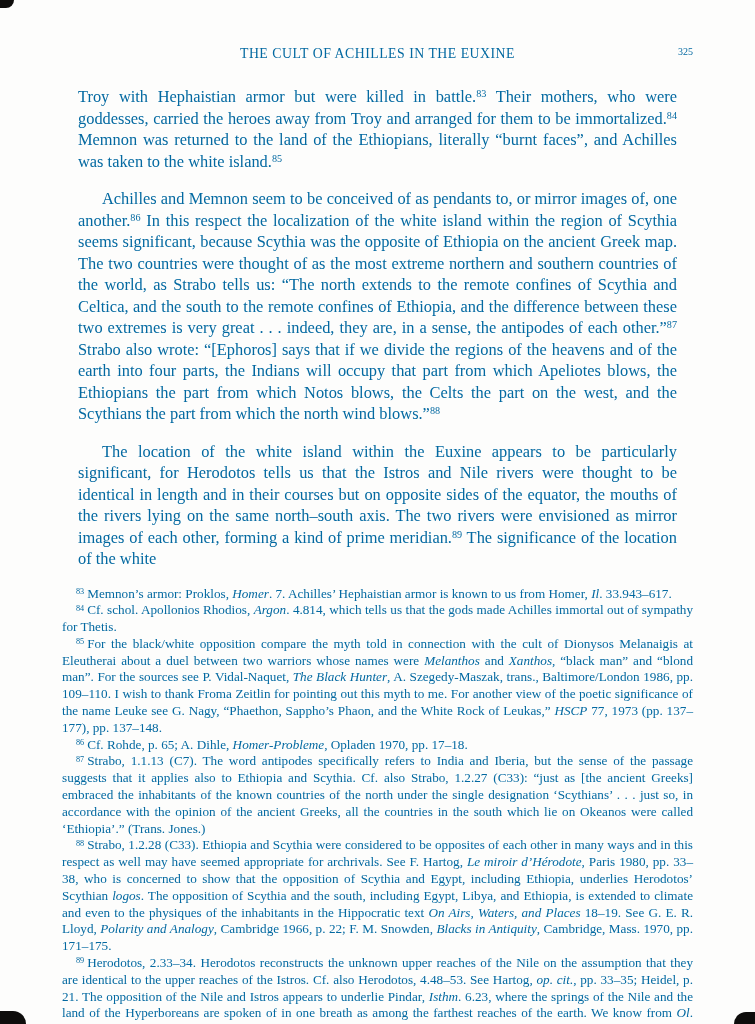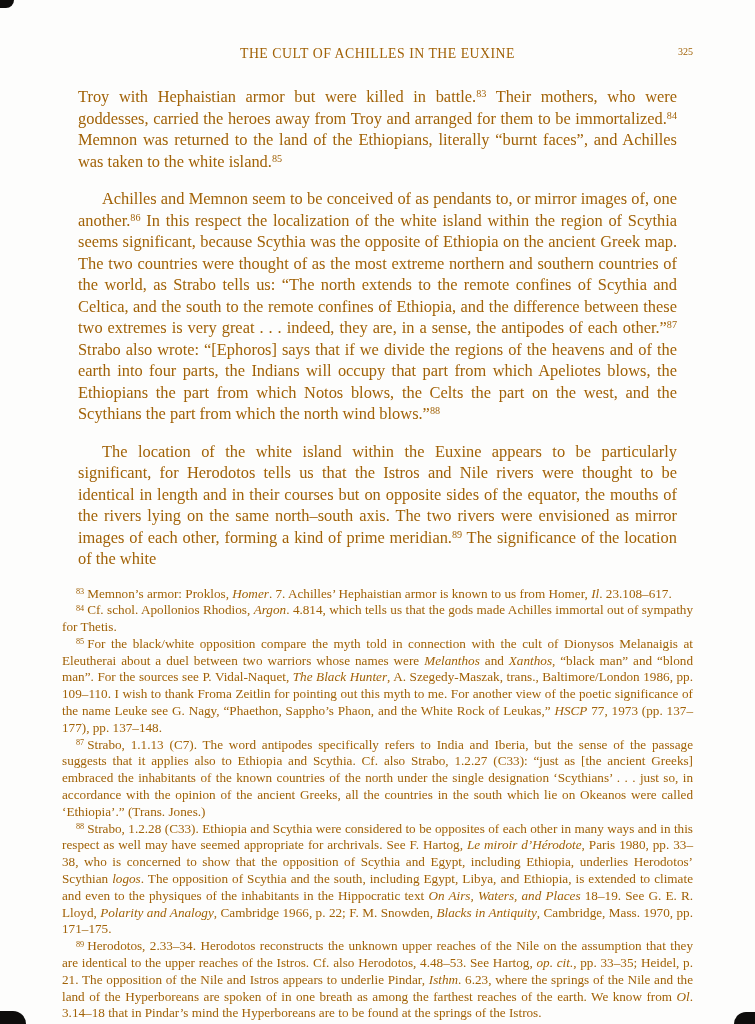--- a/index.html
+++ b/index.html
@@ -1,21 +1,21 @@
 <!DOCTYPE html>
 <html><head>
 <meta charset="utf-8">
 <style>
   html, body { margin: 0; padding: 0; background: #ffffff; }
   .page {
     position: relative;
     width: 755px;
     height: 1024px;
     background: #fdfdfc;
-    color: #a16207;
+    color: #0369a1;
     font-family: "Liberation Serif", "DejaVu Serif", serif;
     overflow: hidden;
     box-sizing: border-box;
   }
   .content {
     position: absolute;
     left: 62px;
     top: 46px;
     width: 631px;
   }
@@ -82,21 +82,22 @@
       <span class="page-number">325</span>
     </div>
 
     <div class="body-text" id="body-text">
         <p><span>Troy with Hephaistian armor but were killed in battle.</span><sup class="s">83</sup><span> Their mothers, who were goddesses, carried the heroes away from Troy and arranged for them to be immortalized.</span><sup class="s">84</sup><span> Memnon was returned to the land of the Ethiopians, literally “burnt faces”, and Achilles was taken to the white island.</span><sup class="s">85</sup></p>
         <p class="indent"><span>Achilles and Memnon seem to be conceived of as pendants to, or mirror images of, one another.</span><sup class="s">86</sup><span> In this respect the localization of the white island within the region of Scythia seems significant, because Scythia was the opposite of Ethiopia on the ancient Greek map. The two countries were thought of as the most extreme northern and southern countries of the world, as Strabo tells us: “The north extends to the remote confines of Scythia and Celtica, and the south to the remote confines of Ethiopia, and the difference between these two extremes is very great . . . indeed, they are, in a sense, the antipodes of each other.”</span><sup class="s">87</sup><span> Strabo also wrote: “[Ephoros] says that if we divide the regions of the heavens and of the earth into four parts, the Indians will occupy that part from which Apeliotes blows, the Ethiopians the part from which Notos blows, the Celts the part on the west, and the Scythians the part from which the north wind blows.”</span><sup class="s">88</sup></p>
         <p class="indent"><span>The location of the white island within the Euxine appears to be particularly significant, for Herodotos tells us that the Istros and Nile rivers were thought to be identical in length and in their courses but on opposite sides of the equator, the mouths of the rivers lying on the same north–south axis. The two rivers were envisioned as mirror images of each other, forming a kind of prime meridian.</span><sup class="s">89</sup><span> The significance of the location of the white</span></p>
       </div>
 
     <div class="footnotes" id="footnotes">
-        <p><sup class="s fn-marker">83</sup><span>Memnon’s armor: Proklos, </span><em>Homer</em><span>. 7. Achilles’ Hephaistian armor is known to us from Homer, </span><em>Il</em><span>. 23.108–617.</span></p>
+        <p><sup class="s fn-marker">83</sup><span>Memnon’s armor: Proklos, </span><em>Homer</em><span>. 7. Achilles’ Hephaistian armor is known to us from Homer, </span><em>Il</em><span>. 33.943–617.</span></p>
         <p><sup class="s fn-marker">84</sup><span>Cf. schol. Apollonios Rhodios, </span><em>Argon</em><span>. 4.814, which tells us that the gods made Achilles immortal out of sympathy for Thetis.</span></p>
         <p><sup class="s fn-marker">85</sup><span>For the black/white opposition compare the myth told in connection with the cult of Dionysos Melanaigis at Eleutherai about a duel between two warriors whose names were </span><em>Melanthos</em><span> and </span><em>Xanthos</em><span>, “black man” and “blond man”. For the sources see P. Vidal-Naquet, </span><em>The Black Hunter</em><span>, A. Szegedy-Maszak, trans., Baltimore/London 1986, pp. 109–110. I wish to thank Froma Zeitlin for pointing out this myth to me. For another view of the poetic significance of the name Leuke see G. Nagy, “Phaethon, Sappho’s Phaon, and the White Rock of Leukas,” </span><em>HSCP</em><span> 77, 1973 (pp. 137–177), pp. 137–148.</span></p>
+        <p><sup class="s fn-marker">86</sup><span>Cf. Rohde, p. 65; A. Dihle, </span><em>Homer-Probleme</em><span>, Opladen 1970, pp. 17–18.</span></p>
         <p><sup class="s fn-marker">87</sup><span>Strabo, 1.1.13 (C7). The word antipodes specifically refers to India and Iberia, but the sense of the passage suggests that it applies also to Ethiopia and Scythia. Cf. also Strabo, 1.2.27 (C33): “just as [the ancient Greeks] embraced the inhabitants of the known countries of the north under the single designation ‘Scythians’ . . . just so, in accordance with the opinion of the ancient Greeks, all the countries in the south which lie on Okeanos were called ‘Ethiopia’.” (Trans. Jones.)</span></p>
         <p><sup class="s fn-marker">88</sup><span>Strabo, 1.2.28 (C33). Ethiopia and Scythia were considered to be opposites of each other in many ways and in this respect as well may have seemed appropriate for archrivals. See F. Hartog, </span><em>Le miroir d’Hérodote</em><span>, Paris 1980, pp. 33–38, who is concerned to show that the opposition of Scythia and Egypt, including Ethiopia, underlies Herodotos’ Scythian </span><em>logos</em><span>. The opposition of Scythia and the south, including Egypt, Libya, and Ethiopia, is extended to climate and even to the physiques of the inhabitants in the Hippocratic text </span><em>On Airs, Waters, and Places</em><span> 18–19. See G. E. R. Lloyd, </span><em>Polarity and Analogy</em><span>, Cambridge 1966, p. 22; F. M. Snowden, </span><em>Blacks in Antiquity</em><span>, Cambridge, Mass. 1970, pp. 171–175.</span></p>
         <p><sup class="s fn-marker">89</sup><span>Herodotos, 2.33–34. Herodotos reconstructs the unknown upper reaches of the Nile on the assumption that they are identical to the upper reaches of the Istros. Cf. also Herodotos, 4.48–53. See Hartog, </span><em>op. cit.</em><span>, pp. 33–35; Heidel, p. 21. The opposition of the Nile and Istros appears to underlie Pindar, </span><em>Isthm</em><span>. 6.23, where the springs of the Nile and the land of the Hyperboreans are spoken of in one breath as among the farthest reaches of the earth. We know from </span><em>Ol</em><span>. 3.14–18 that in Pindar’s mind the Hyperboreans are to be found at the springs of the Istros.</span></p>
       </div>
   </div>
 </div>
 
 </body></html>

